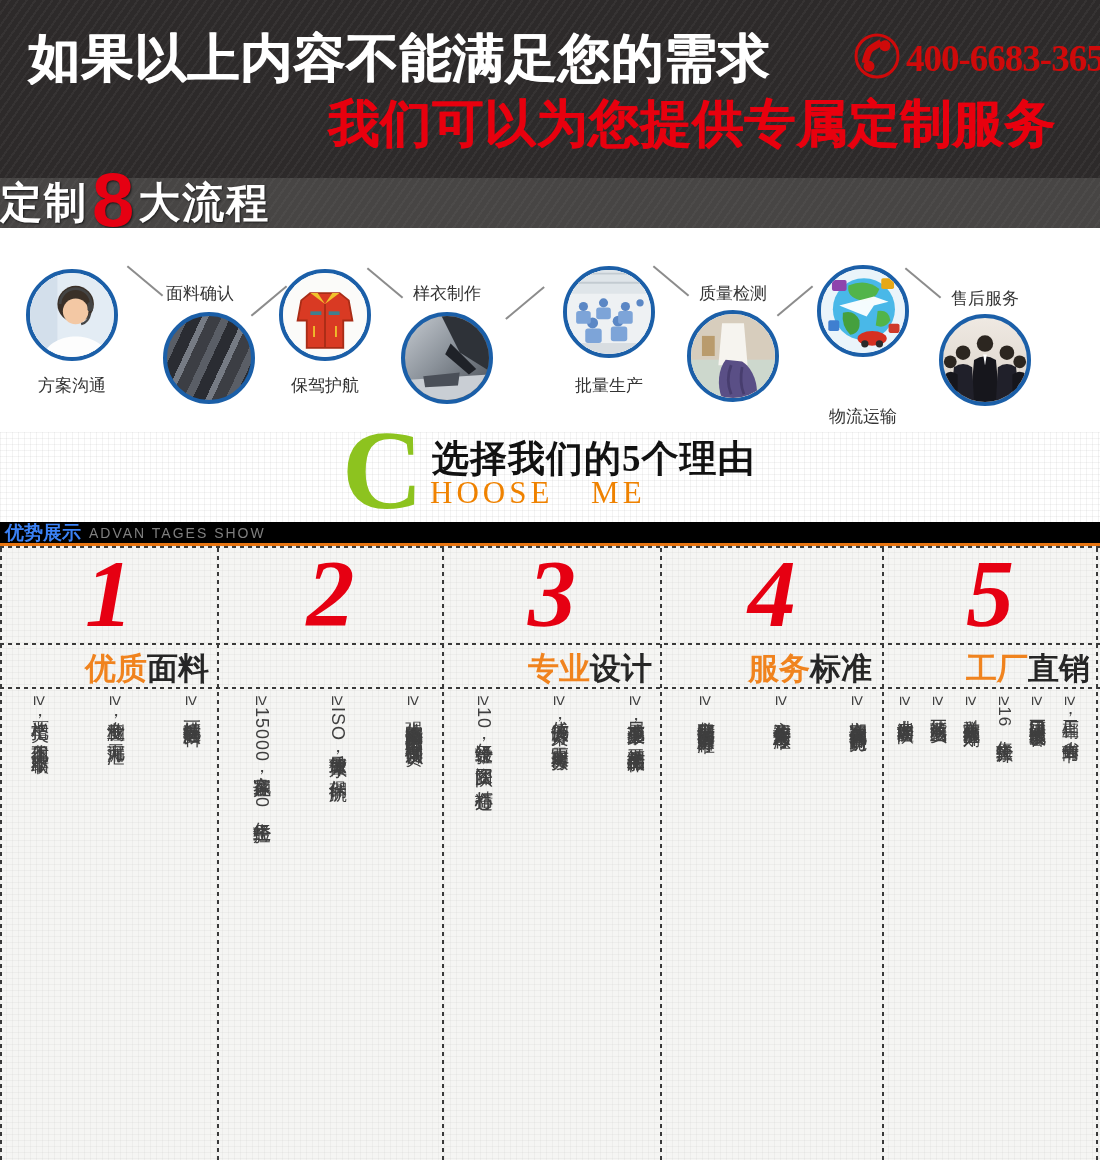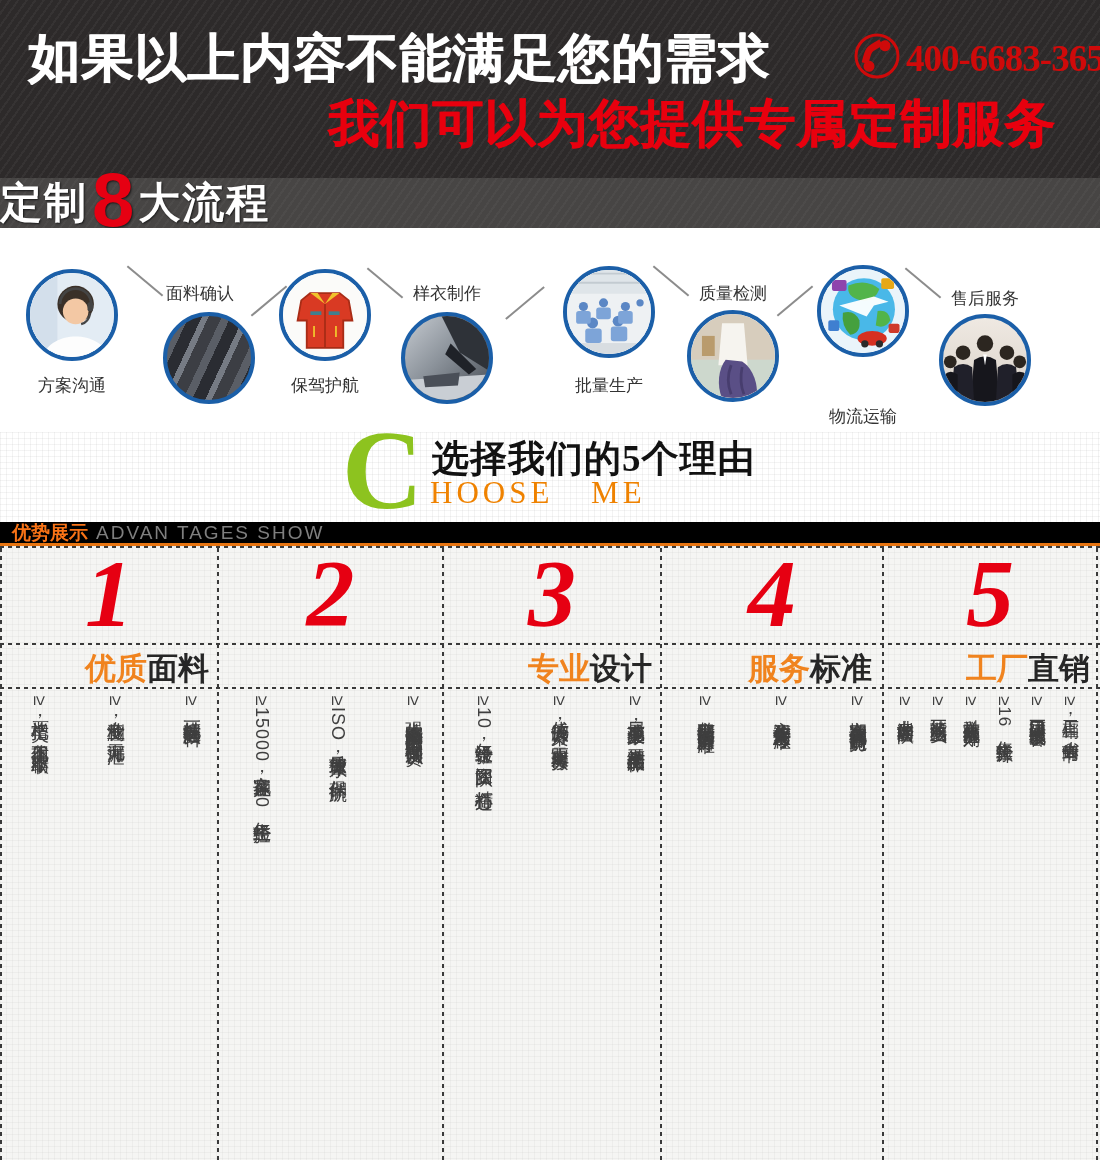--- a/index.html
+++ b/index.html
@@ -44,22 +44,22 @@
   .big-c{position:absolute;left:342px;top:-18px;font-family:"Liberation Serif","DejaVu Serif",serif;
     font-size:112px;font-weight:bold;color:#8dc31f;line-height:1;}
   .choose-cn{position:absolute;left:432px;top:2px;font-family:"Liberation Serif","DejaVu Serif",serif;
     font-size:37px;font-weight:bold;color:#121212;letter-spacing:1px;white-space:nowrap;}
   .choose-en{position:absolute;left:430px;top:43px;font-family:"Liberation Serif","DejaVu Serif",serif;
     font-size:31px;font-weight:normal;color:#ef8200;letter-spacing:4px;word-spacing:26px;white-space:nowrap;}
 
   
   .adv-bar{position:absolute;left:0;top:522px;width:1100px;height:21px;background:#000;
     border-bottom:3px solid #e87511;display:flex;align-items:center;}
-  .adv-cn{font-size:19px;font-weight:bold;color:#f97316;margin-left:12px;}
-  .adv-en{font-size:19px;color:#7f7f7f;margin-left:8px;letter-spacing:2px;}
+  .adv-cn{font-size:19px;font-weight:bold;color:#3b82f6;margin-left:5px;}
+  .adv-en{font-size:14px;color:#7f7f7f;margin-left:8px;letter-spacing:2px;}
 
   
   .content{position:absolute;left:0;top:546px;width:1100px;height:614px;background:#f5f5f3;
     background-image:linear-gradient(rgba(0,0,0,.03) 1px,transparent 1px),
       linear-gradient(90deg,rgba(0,0,0,.03) 1px,transparent 1px);
     background-size:6px 6px;}
   .vdash{position:absolute;top:0;width:2px;height:614px;
     background:repeating-linear-gradient(0deg,#3a3a3a 0 4px,transparent 4px 8px);}
   .hdash{position:absolute;left:0;width:1100px;height:2px;
     background:repeating-linear-gradient(90deg,#3a3a3a 0 4px,transparent 4px 8px);}

